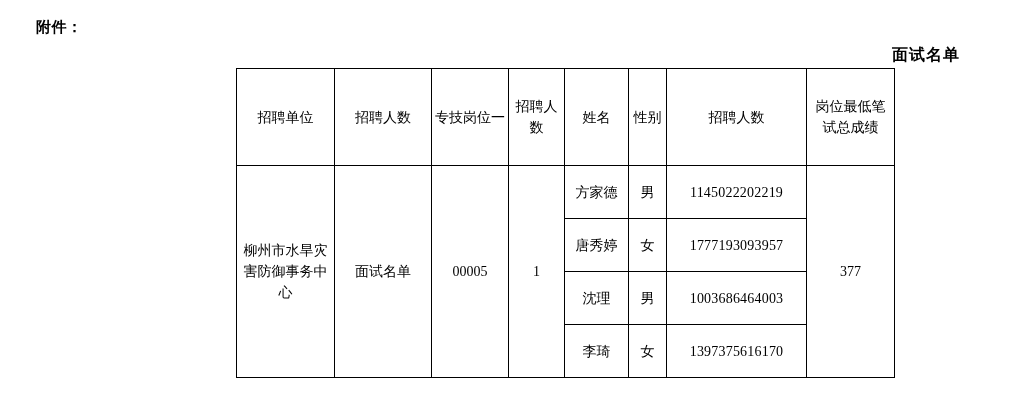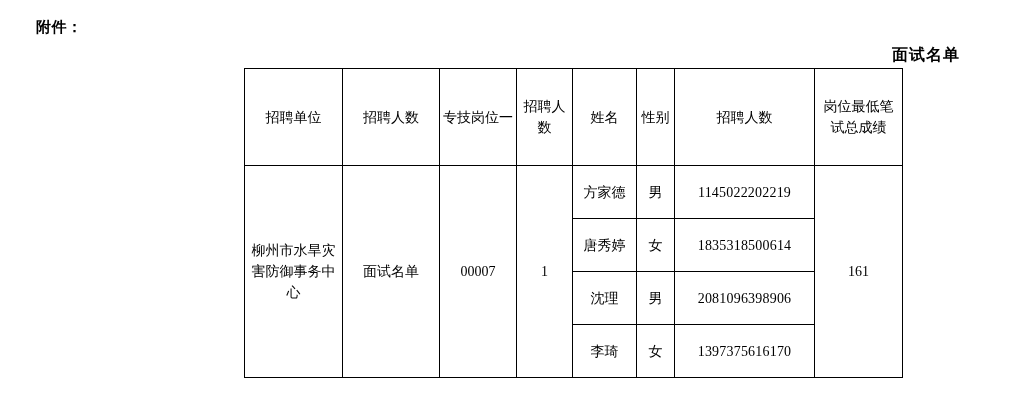--- a/index.html
+++ b/index.html
@@ -30,21 +30,21 @@
     top: 45px;
     width: 952px;
     text-align: right;
     font-size: 16px;
     font-weight: bold;
     font-family: "Liberation Sans", sans-serif;
     letter-spacing: 1px;
   }
   .table-wrap {
     position: absolute;
-    left: 244px;
+    left: 236px;
     top: 68px;
   }
   table.list {
     border-collapse: collapse;
     table-layout: fixed;
     font-size: 14px;
   }
   table.list td {
     border: 1px solid #000000;
     text-align: center;
@@ -105,36 +105,36 @@
         <td class="cell-narrow">招聘人数</td>
         <td>姓名</td>
         <td class="cell-narrow">性别</td>
         <td>招聘人数</td>
         <td class="cell-narrow">岗位最低笔试总成绩</td>
       </tr>
 
       <tr class="body-row">
         <td rowspan="4" class="cell-narrow">柳州市水旱灾害防御事务中心</td>
         <td rowspan="4" class="cell-narrow">面试名单</td>
-        <td rowspan="4">00007</td>
+        <td rowspan="4">00005</td>
         <td rowspan="4">1</td>
         <td>方家德</td>
         <td>男</td>
         <td class="ticket">1145022202219</td>
-        <td rowspan="4">161</td>
+        <td rowspan="4">377</td>
       </tr>
       <tr class="body-row">
         <td>唐秀婷</td>
         <td>女</td>
-        <td class="ticket">1835318500614</td>
+        <td class="ticket">1777193093957</td>
       </tr>
       <tr class="body-row">
         <td>沈理</td>
         <td>男</td>
-        <td class="ticket">2081096398906</td>
+        <td class="ticket">1003686464003</td>
       </tr>
       <tr class="body-row">
         <td>李琦</td>
         <td>女</td>
         <td class="ticket">1397375616170</td>
       </tr>
     </tbody>
   </table>
 </div>
 

